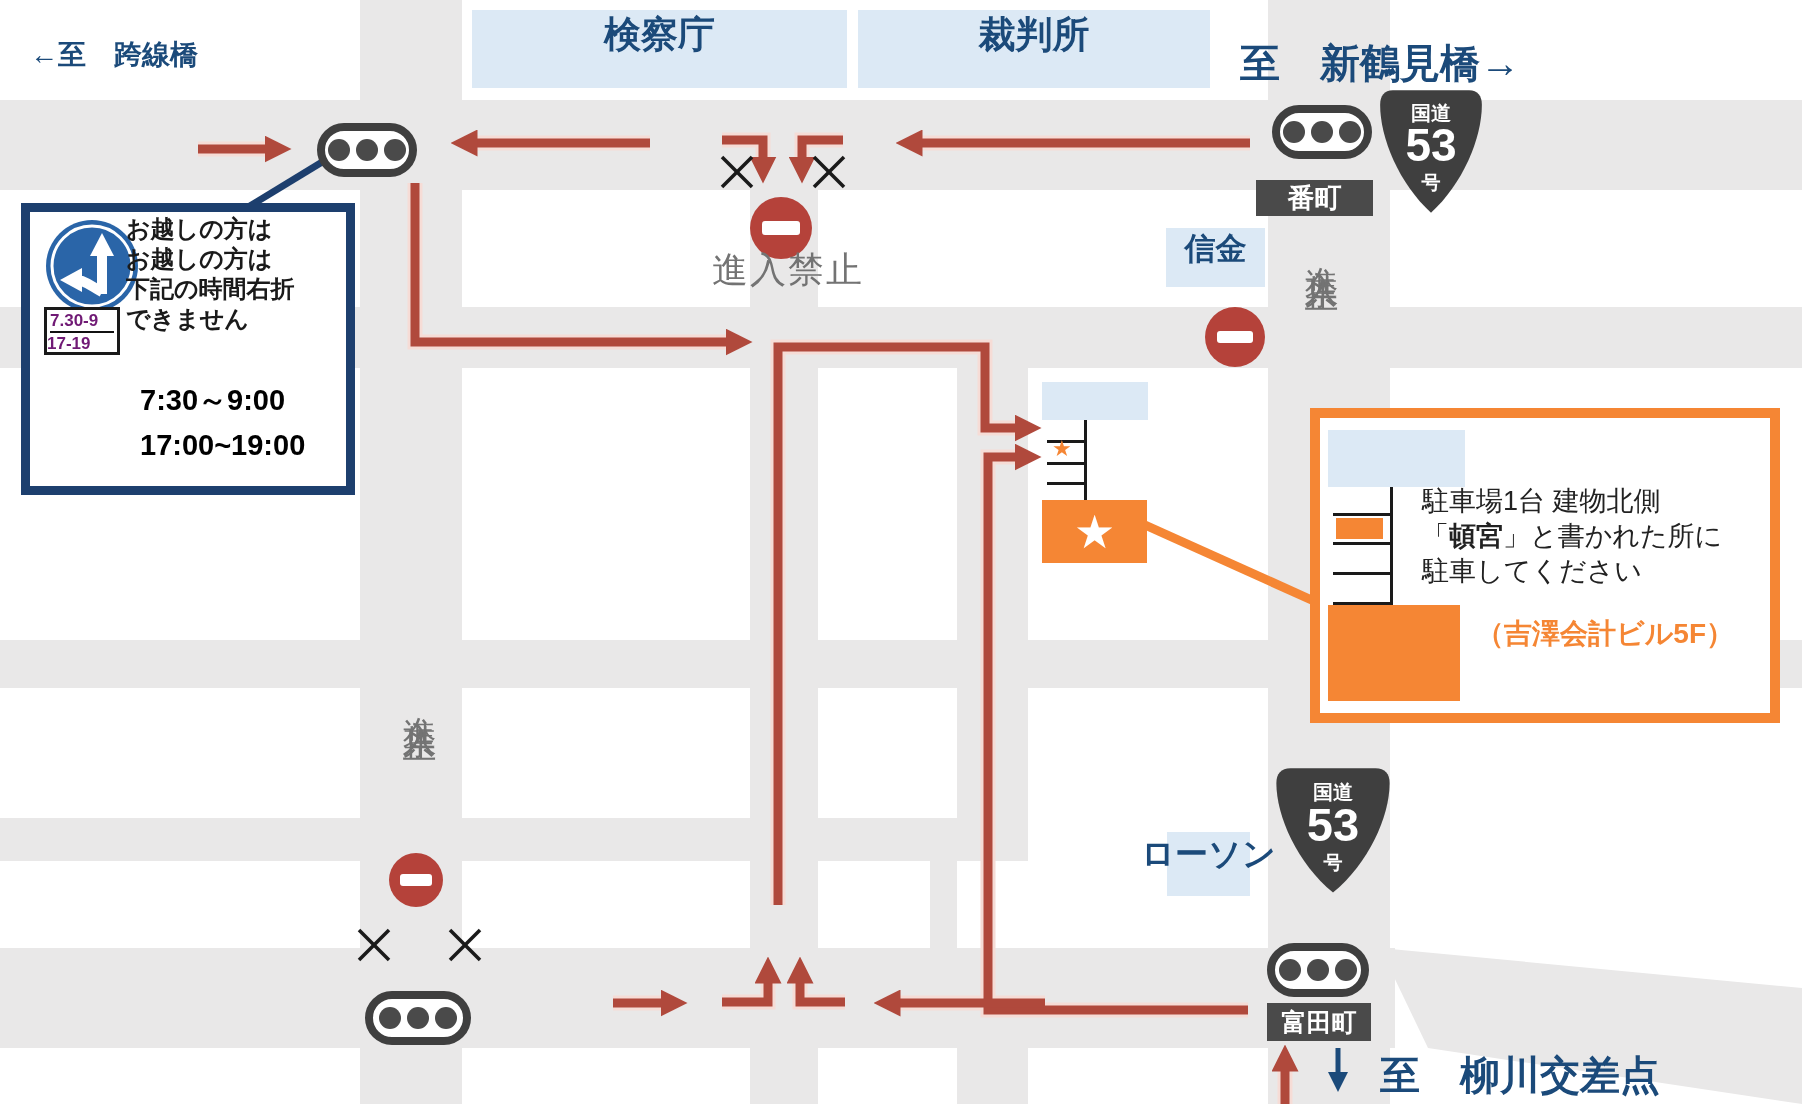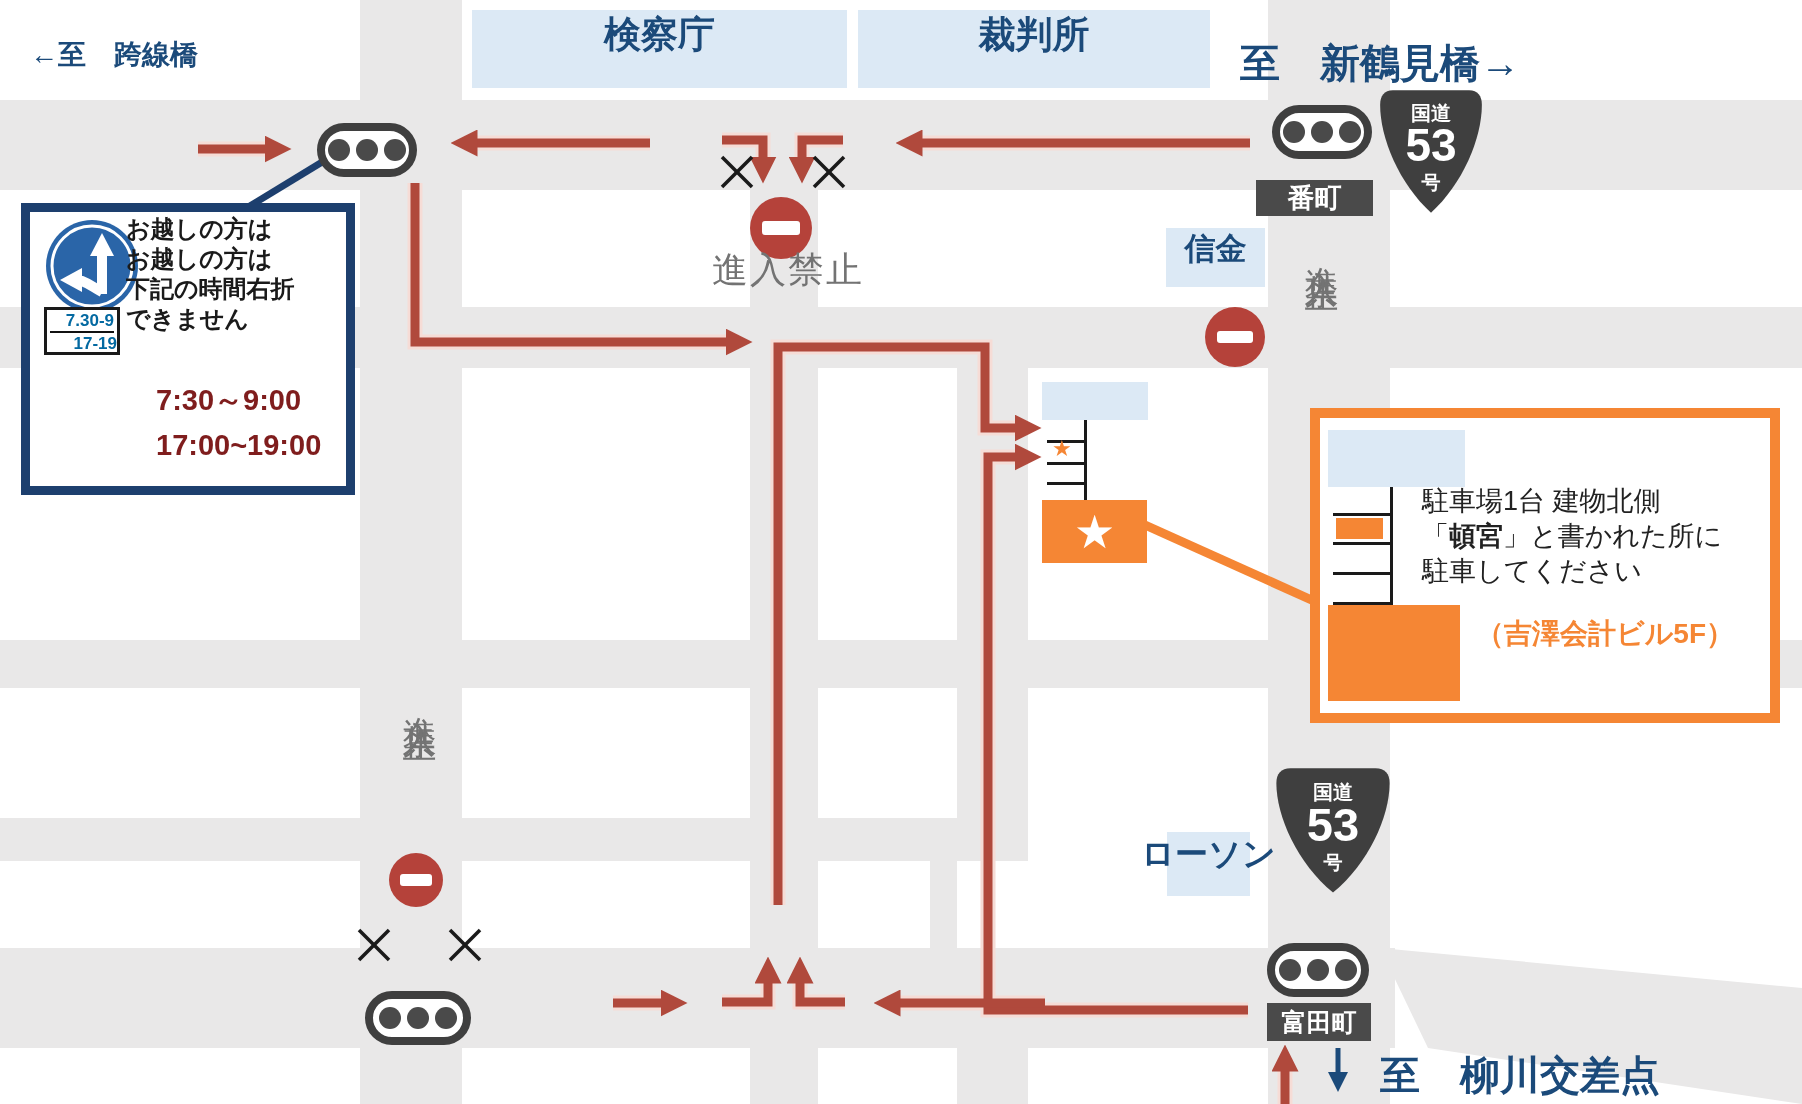--- a/index.html
+++ b/index.html
@@ -18,23 +18,23 @@
             border-radius:28px; display:flex; align-items:center; justify-content:center; gap:6px; }
   .signal .lamp { width:22px; height:22px; border-radius:50%; background:#4a4a4a; }
   .noentry { position:absolute; background:#b5423a; border-radius:50%; display:flex; align-items:center; justify-content:center; }
   .noentry .bar { width:60%; height:21%; background:#fff; border-radius:3px; }
   .badge { position:absolute; }
   .badge svg { position:absolute; left:0; top:0; width:100%; height:100%; }
   .badge .btxt { position:absolute; width:100%; text-align:center; color:#fff; font-weight:700; }
   .infobox { position:absolute; left:21px; top:203px; width:334px; height:292px; box-sizing:border-box;
              border:9px solid #1d3f6e; background:#fff; }
   .infobox .msg { position:absolute; left:96px; top:2px; font-size:24px; line-height:30px; color:#1a1a1a; font-weight:600; white-space:nowrap; }
-  .infobox .times { position:absolute; left:126px; top:166px; font-size:29px; line-height:45px; font-weight:700; color:#7f1d1d; white-space:nowrap; }
+  .infobox .times { position:absolute; left:110px; top:166px; font-size:29px; line-height:45px; font-weight:700; color:#000000; white-space:nowrap; }
   .plate { position:absolute; left:14px; top:95px; width:76px; height:48px; box-sizing:border-box;
-           border:3px solid #1a1a1a; background:#fff; font-size:17px; font-weight:700; color:#0369a1; text-align:right; }
+           border:3px solid #1a1a1a; background:#fff; font-size:17px; font-weight:700; color:#701a75; text-align:left; }
   .plate .row { height:21px; line-height:21px; }
   .plate .row.top { border-bottom:2px solid #111; margin:0 3px; }
   .callout { position:absolute; left:1310px; top:408px; width:470px; height:315px; box-sizing:border-box;
              border:10px solid #f58634; background:#fff; }
   .callout .ctext { position:absolute; left:102px; top:66px; font-size:27px; line-height:35px; color:#222; white-space:nowrap; }
   .callout .oname { position:absolute; left:120px; top:196px; width:330px; text-align:center;
                     color:#f58634; font-weight:700; font-size:30px; line-height:39px; white-space:nowrap; }
   .pline { position:absolute; background:#1a1a1a; }
   .star-bldg { position:absolute; background:#f58634; display:flex; align-items:center; justify-content:center;
                color:#fff; font-size:46px; }

